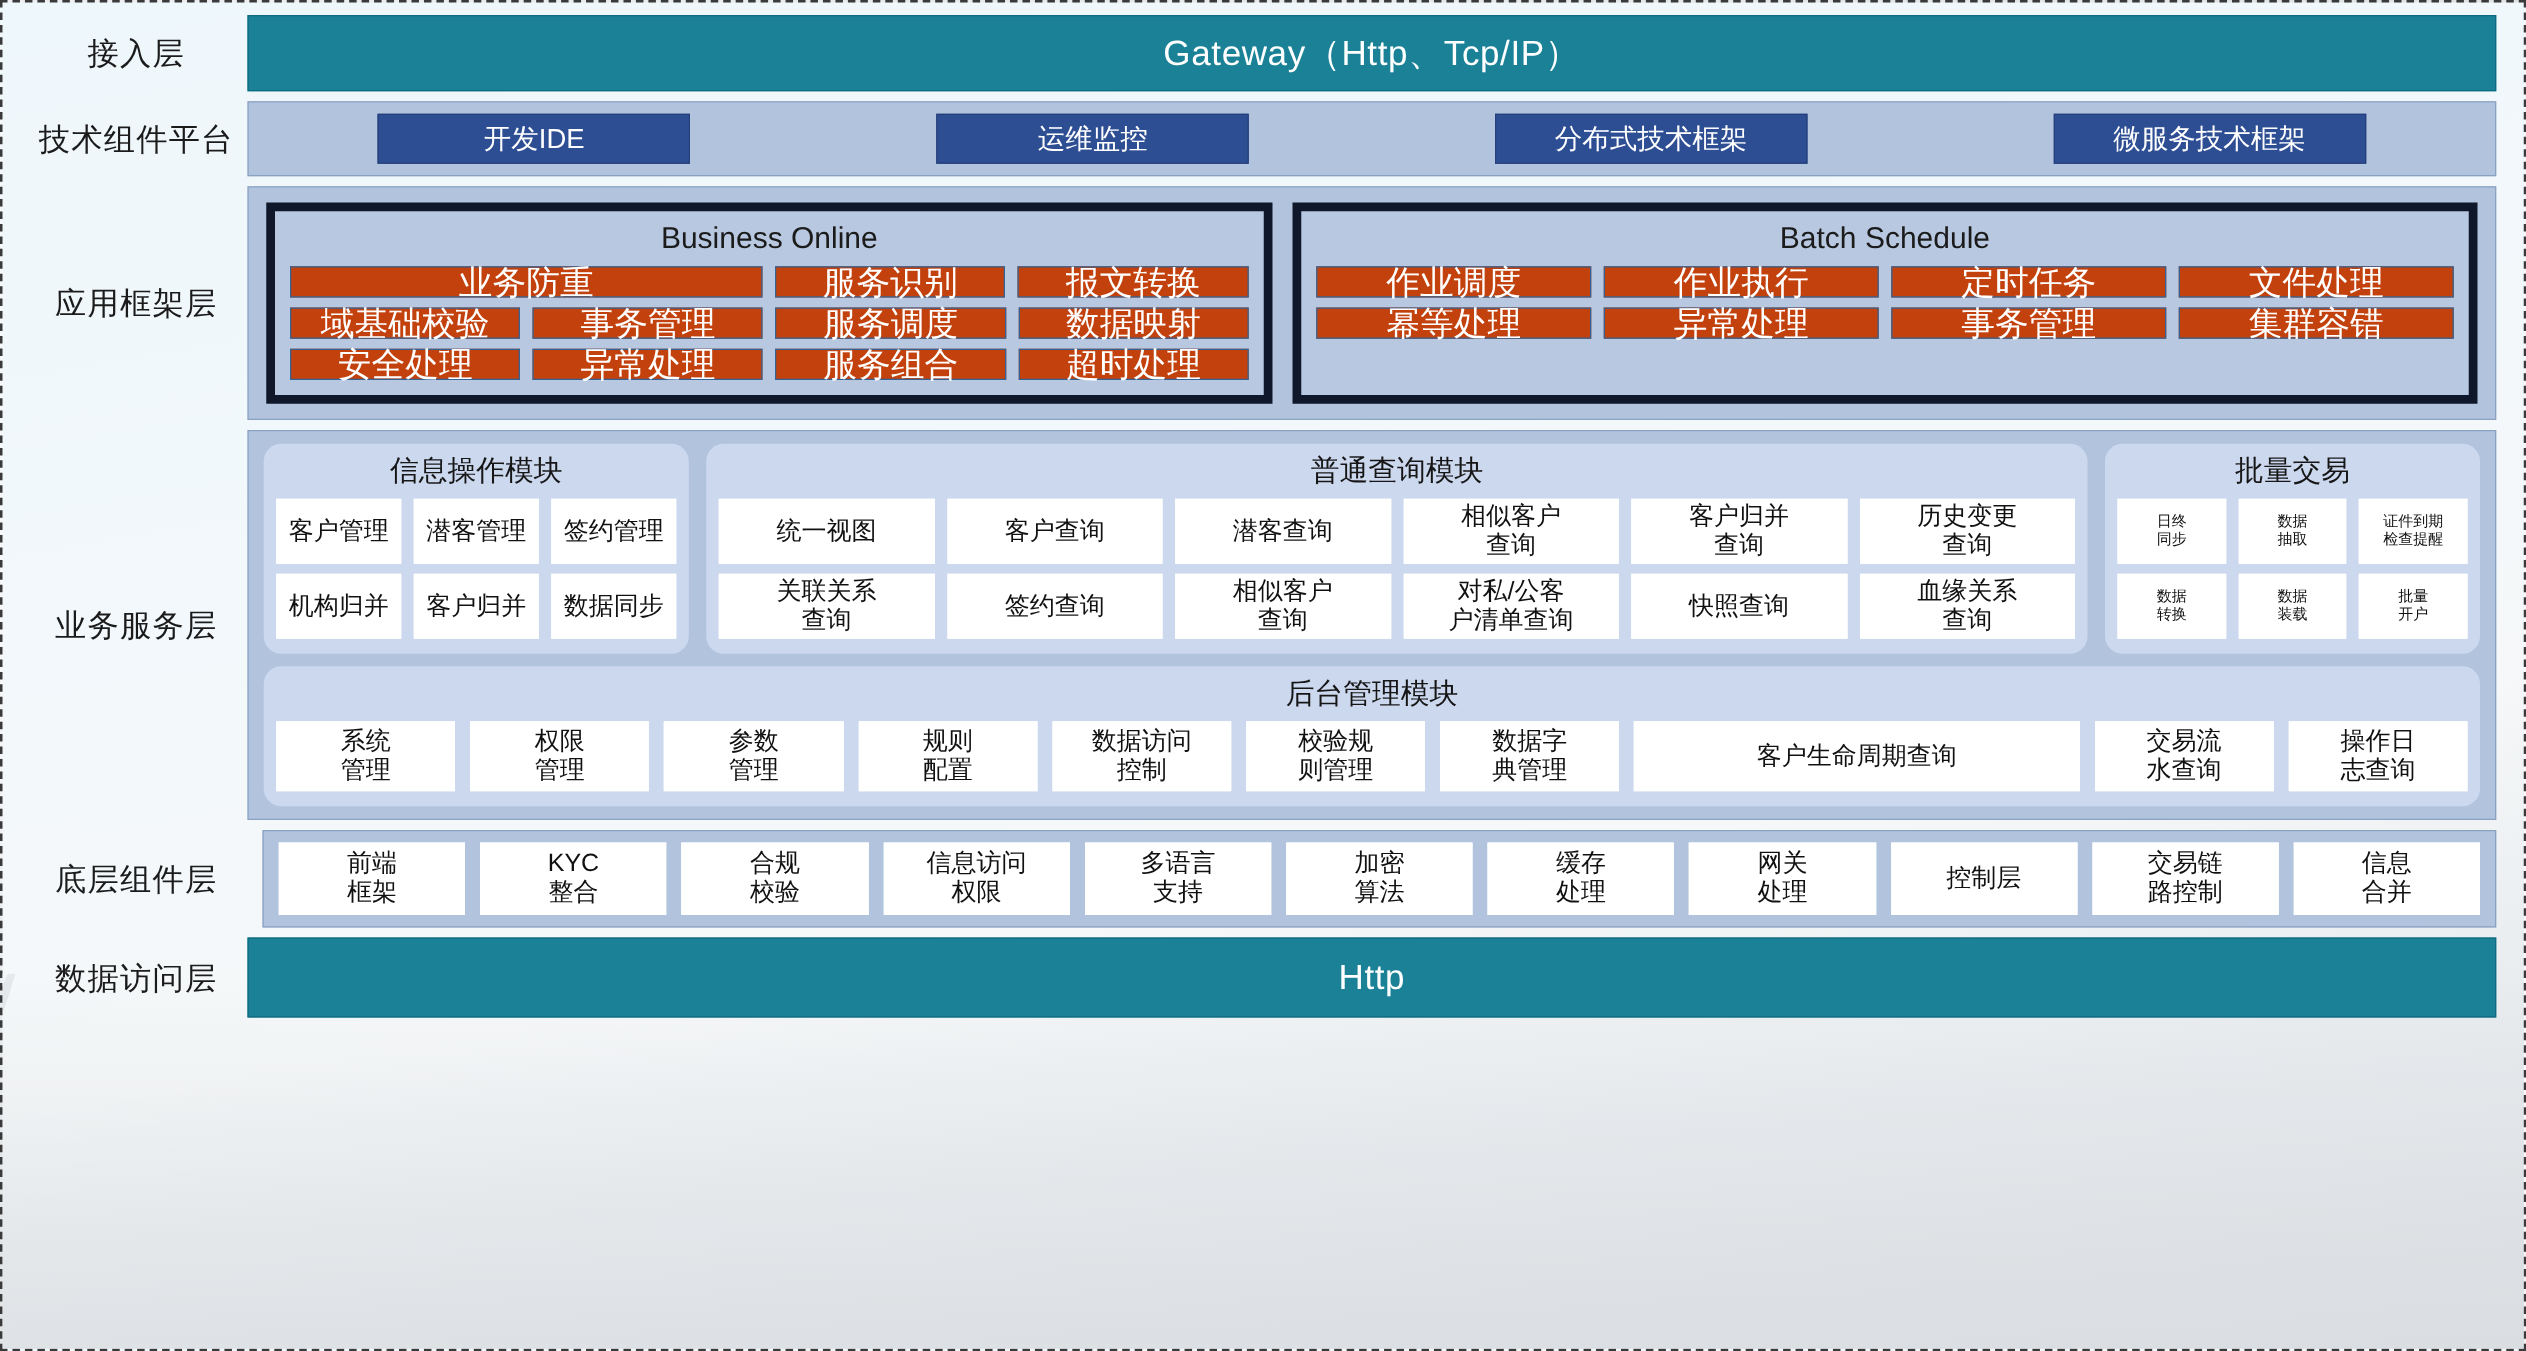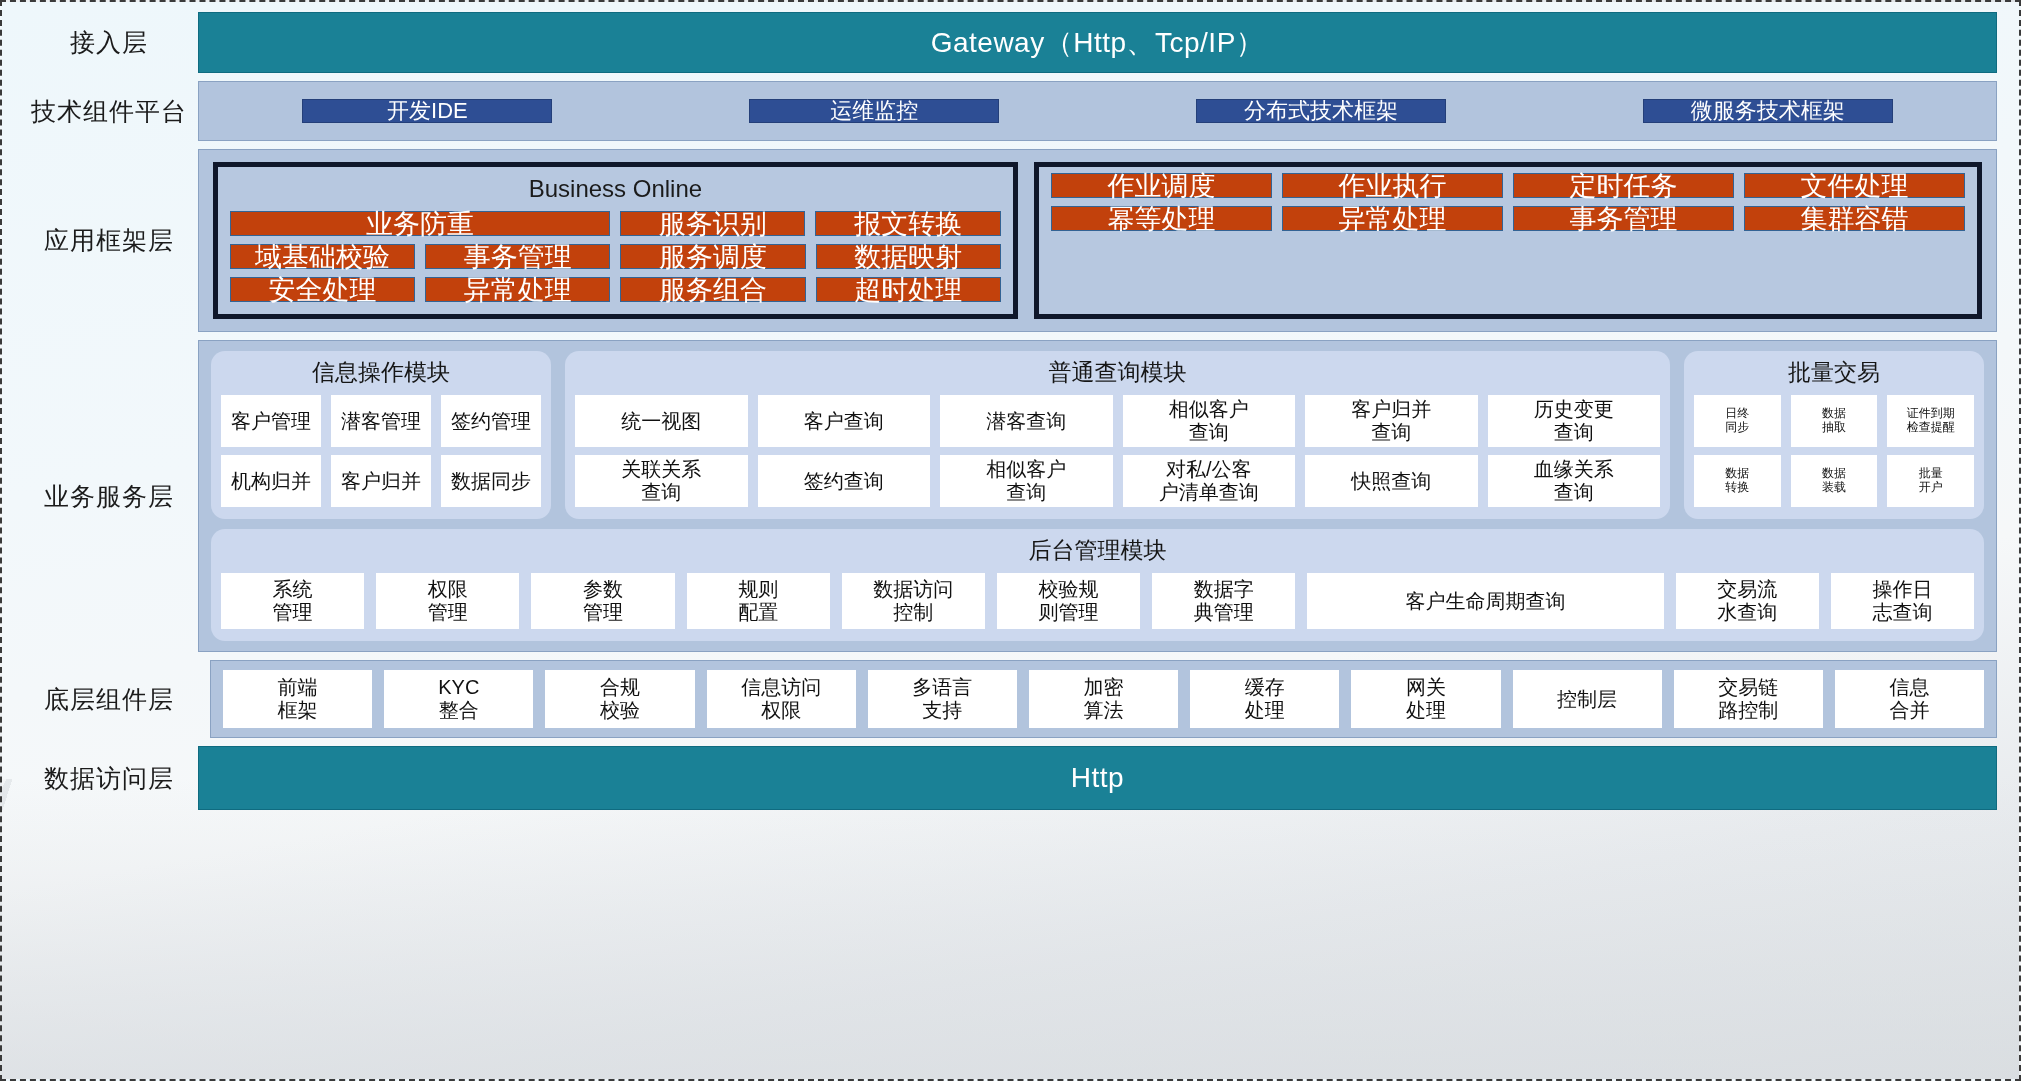--- a/index.html
+++ b/index.html
@@ -58,38 +58,38 @@
     border: 1px solid #8aa2c2;
     height: 60px;
     display: flex; align-items: center; justify-content: space-around;
     padding: 0 14px;
     gap: 18px;
   }
   .tech-chip {
     background: #2e4e94;
     color: #ffffff;
     font-size: 22px;
-    height: 24px;
+    height: 40px;
     flex: 1 1 0;
     max-width: 250px;
     display: flex; align-items: center; justify-content: center;
     border: 1px solid #243f79;
   }
 
   
   .app-band {
     flex: 1;
     background: #b2c4dd;
     border: 1px solid #8aa2c2;
     display: flex; gap: 16px;
     padding: 12px 14px;
   }
   .app-group {
     background: #b7c8e0;
-    border: 5px solid #0f172a;
+    border: 7px solid #0f172a;
     padding: 6px 12px 12px 12px;
     display: flex; flex-direction: column;
   }
   .app-group.online { flex: 0 0 45.5%; }
   .app-group.batch  { flex: 1 1 auto; }
   .group-title {
     text-align: center;
     font-size: 24px;
     color: #1b1b1b;
     margin: 2px 0 8px 0;
@@ -207,20 +207,21 @@
               </div>
               <div class="app-line">
                 <div class="app-chip">安全处理</div>
                 <div class="app-chip">异常处理</div>
                 <div class="app-chip">服务组合</div>
                 <div class="app-chip">超时处理</div>
               </div>
             </div>
           </div>
           <div class="app-group batch">
+            <div class="group-title">Batch Schedule</div>
             <div class="app-grid">
               <div class="app-line">
                 <div class="app-chip">作业调度</div>
                 <div class="app-chip">作业执行</div>
                 <div class="app-chip">定时任务</div>
                 <div class="app-chip">文件处理</div>
               </div>
               <div class="app-line">
                 <div class="app-chip">幂等处理</div>
                 <div class="app-chip">异常处理</div>

